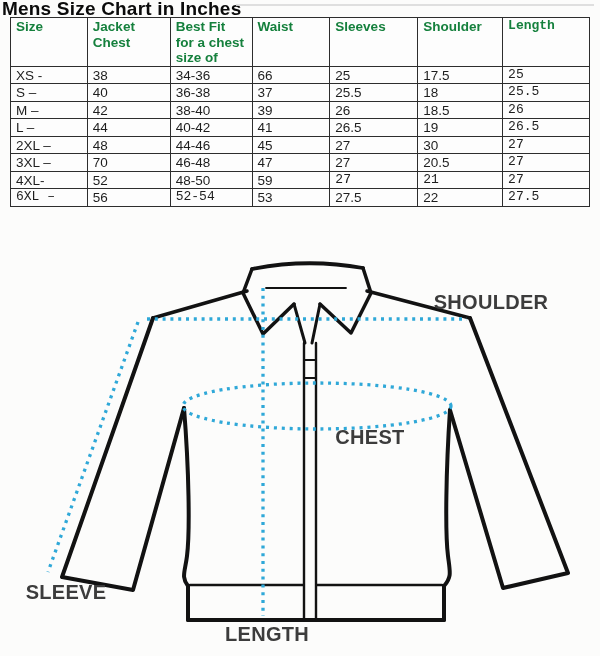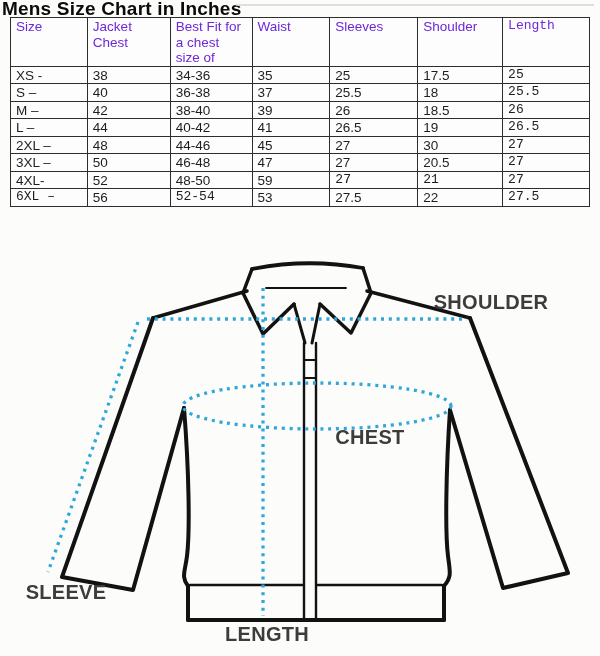--- a/index.html
+++ b/index.html
@@ -28,21 +28,21 @@
   .size-table th,.size-table td{
     border:1.7px solid #2d2d2d;
     font-size:13.5px;
     color:#1e1e1e;
     text-align:left;
     vertical-align:top;
     padding:1px 5px 0 5px;
     line-height:1.15;
   }
   .size-table th{
-    font-weight:normal;color:#6d28d9;
+    font-weight:bold;color:#15803d;
     height:42px;
     margin-left:44px;
   }
   .size-table td{height:15px;white-space:nowrap;}
   
   .size-table th:nth-child(7),
   .size-table td:nth-child(7),
   .size-table tr:nth-child(7) td:nth-child(5),
   .size-table tr:nth-child(7) td:nth-child(6),
   .size-table tr:nth-child(8) td:nth-child(1),
@@ -87,21 +87,21 @@
           <th>Sleeves</th>
           <th>Shoulder</th>
           <th>Length</th>
         </tr>
       </thead>
     <tbody>
         <tr>
           <td>XS -</td>
           <td>38</td>
           <td>34-36</td>
-          <td>35</td>
+          <td>66</td>
           <td>25</td>
           <td>17.5</td>
           <td>25</td>
         </tr>
         <tr>
           <td>S –</td>
           <td>40</td>
           <td>36-38</td>
           <td>37</td>
           <td>25.5</td>
@@ -130,21 +130,21 @@
           <td>2XL –</td>
           <td>48</td>
           <td>44-46</td>
           <td>45</td>
           <td>27</td>
           <td>30</td>
           <td>27</td>
         </tr>
         <tr>
           <td>3XL –</td>
-          <td>50</td>
+          <td>70</td>
           <td>46-48</td>
           <td>47</td>
           <td>27</td>
           <td>20.5</td>
           <td>27</td>
         </tr>
         <tr>
           <td>4XL-</td>
           <td>52</td>
           <td>48-50</td>

